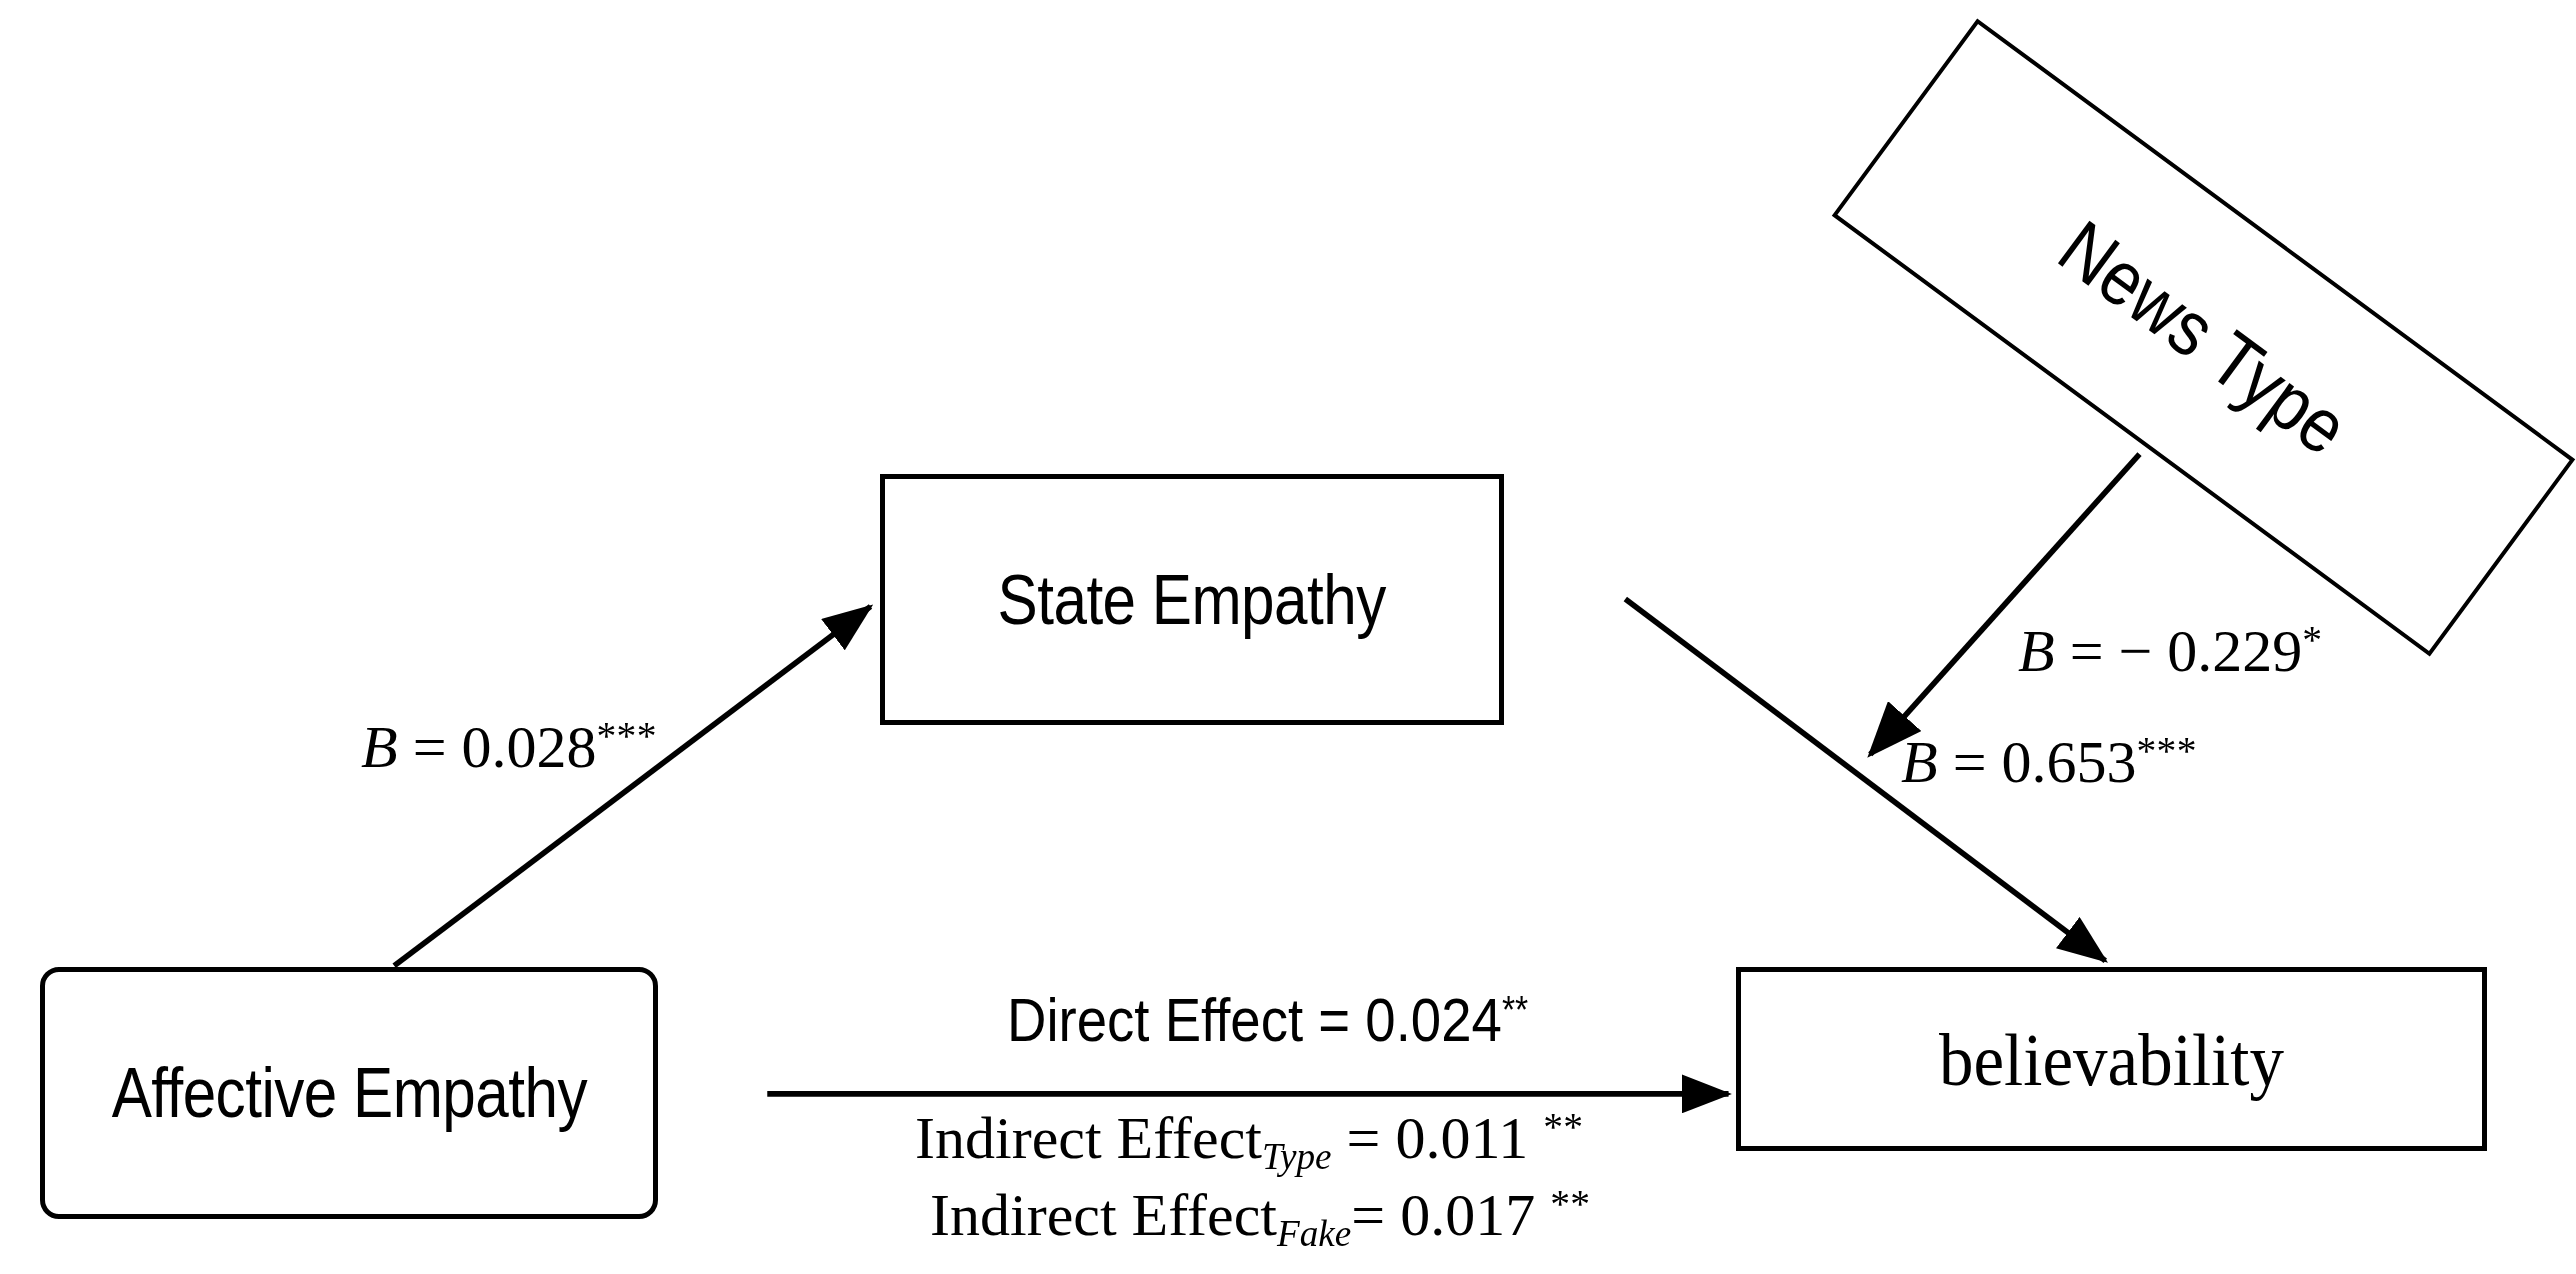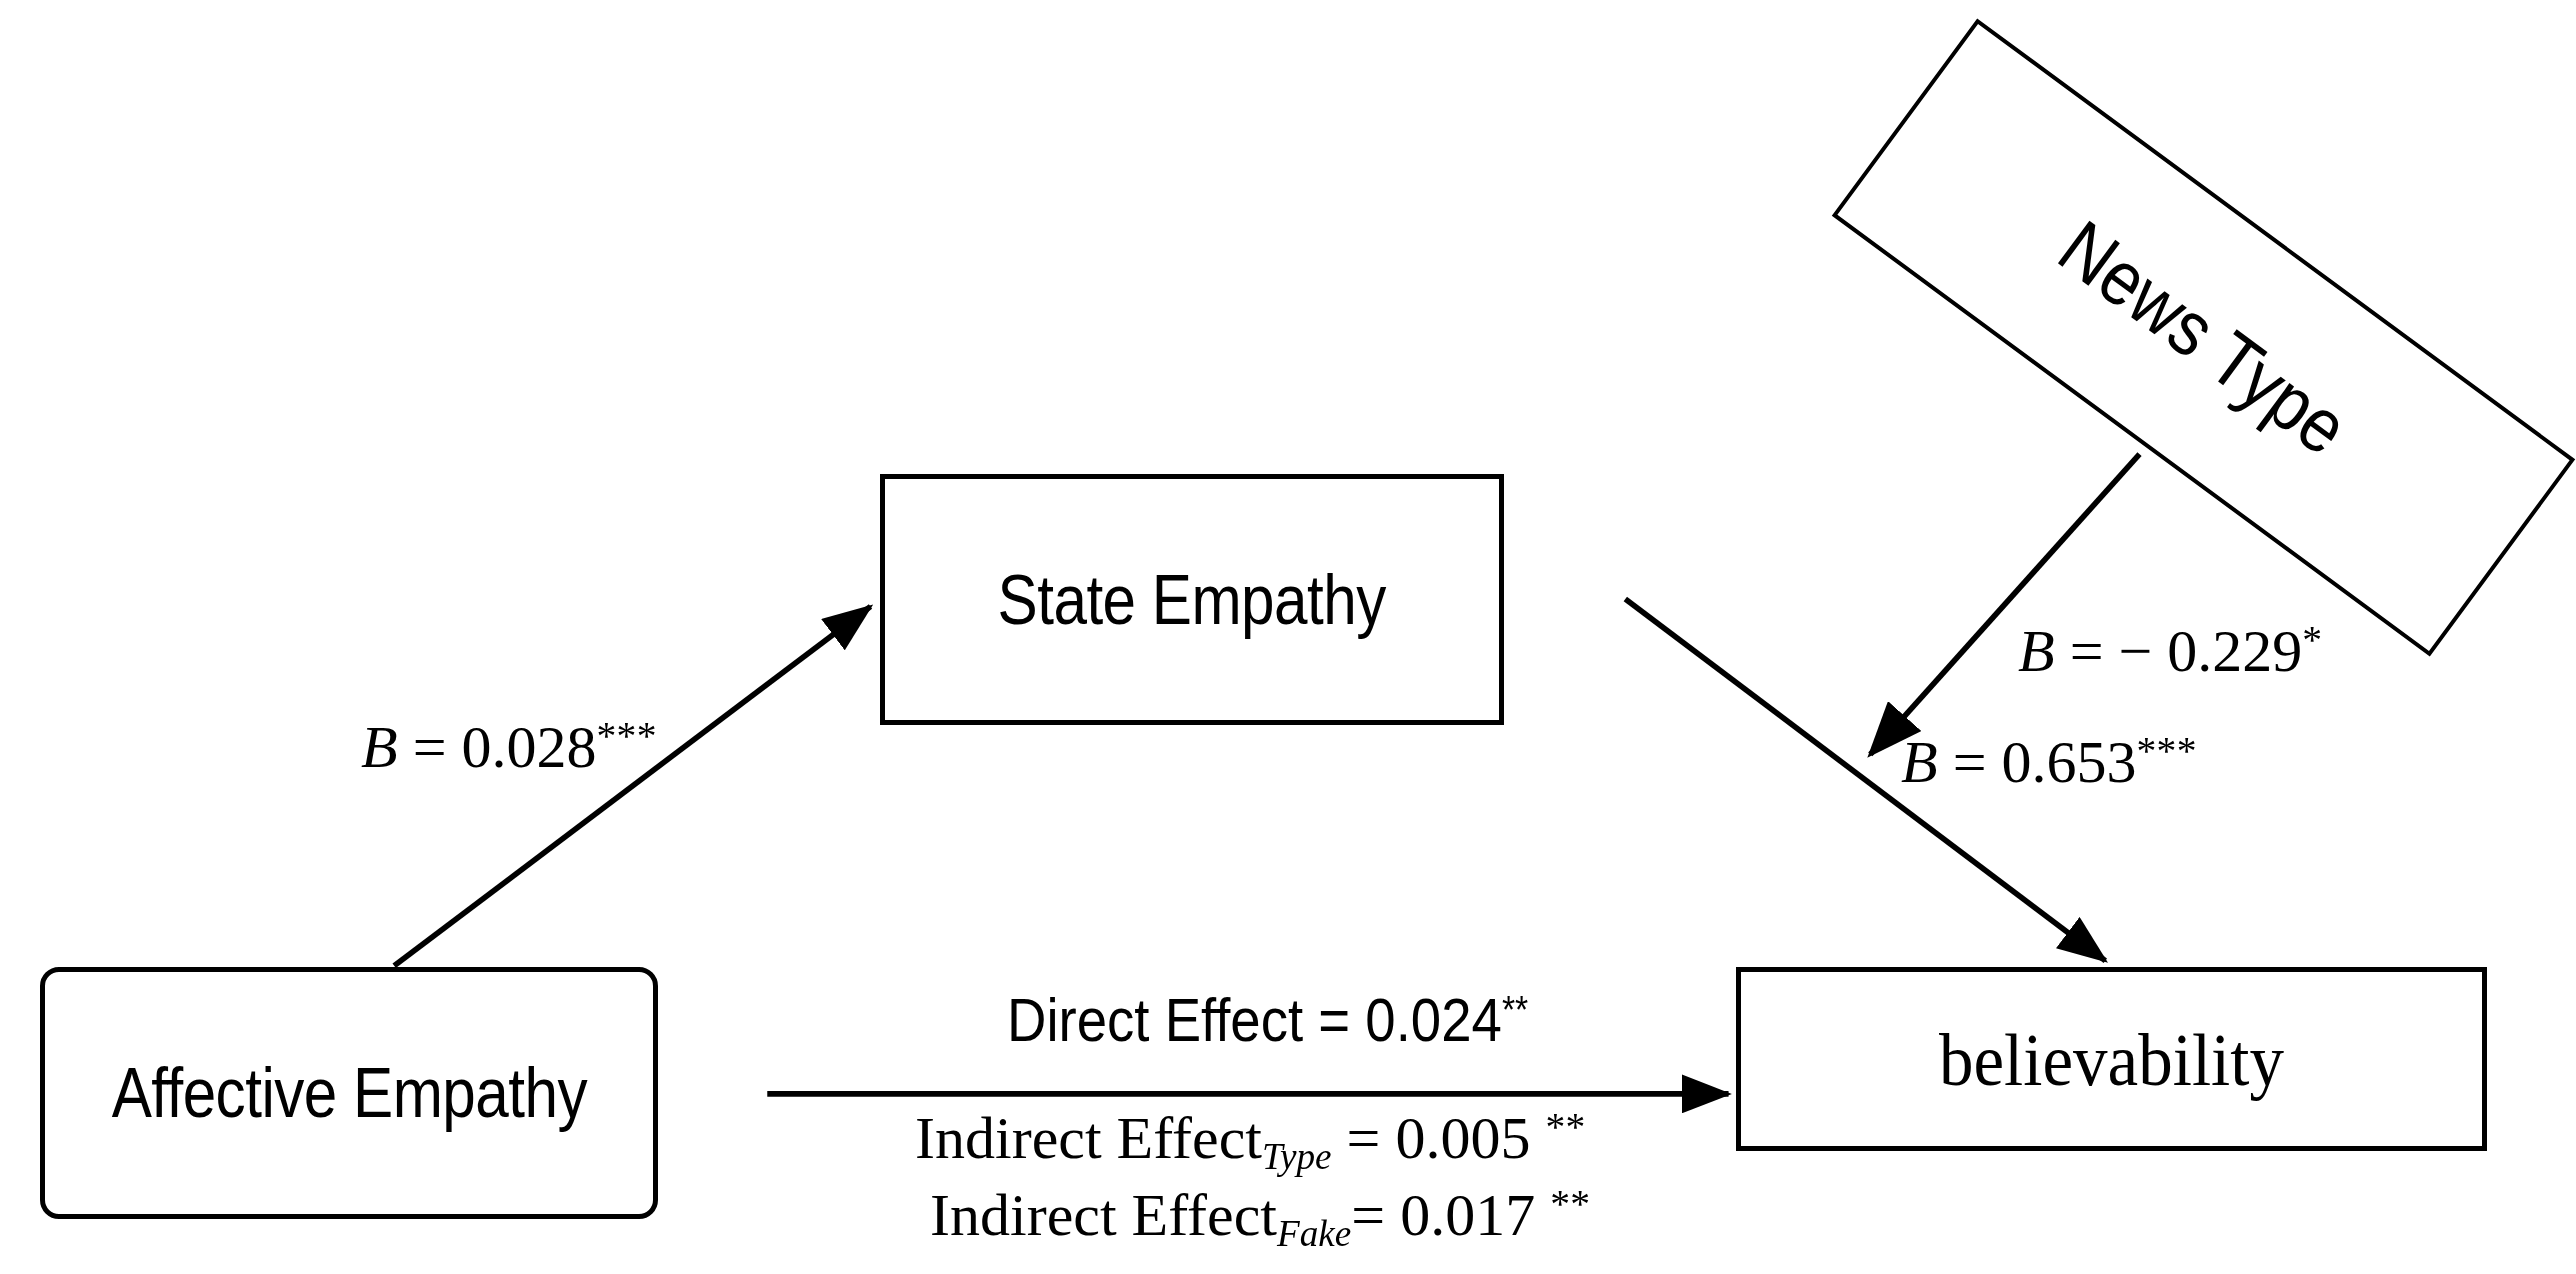--- a/index.html
+++ b/index.html
@@ -190,21 +190,21 @@
 
   <div class="edge-label sans-math" id="label-direct">
     <span>Direct Effect</span>
     <span>=</span>
     <span>0.024</span><sup>**</sup>
   </div>
 
   <div class="edge-label math-serif" id="label-ind-real">
     <span>Indirect Effect</span><sub>Type</sub>
     <span>=</span>
-    <span>0.005</span>
+    <span>0.011</span>
     <sup>**</sup>
   </div>
 
   <div class="edge-label math-serif" id="label-ind-fake">
     <span>Indirect Effect</span><sub>Fake</sub><span>=</span>
     <span>0.017</span>
     <sup>**</sup>
   </div>
 
 </div>

